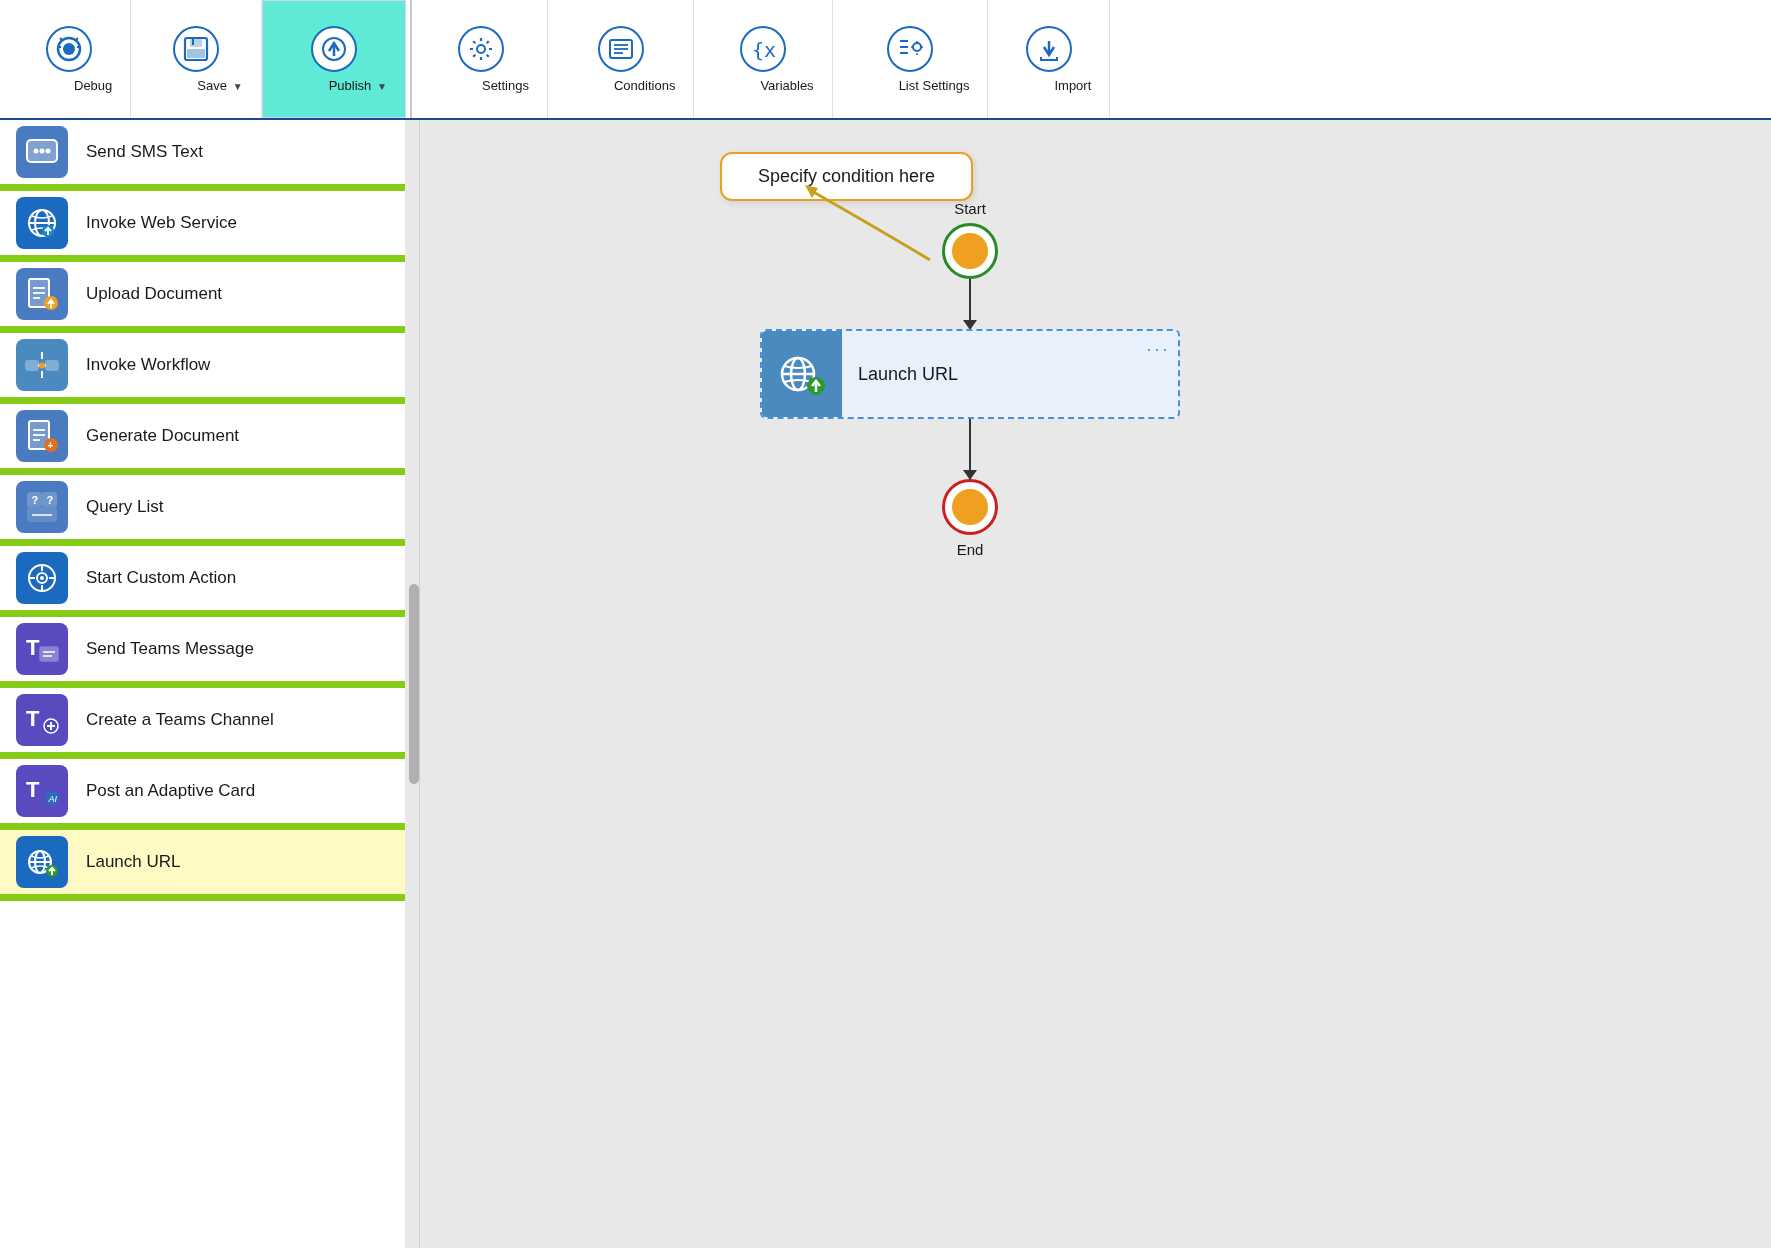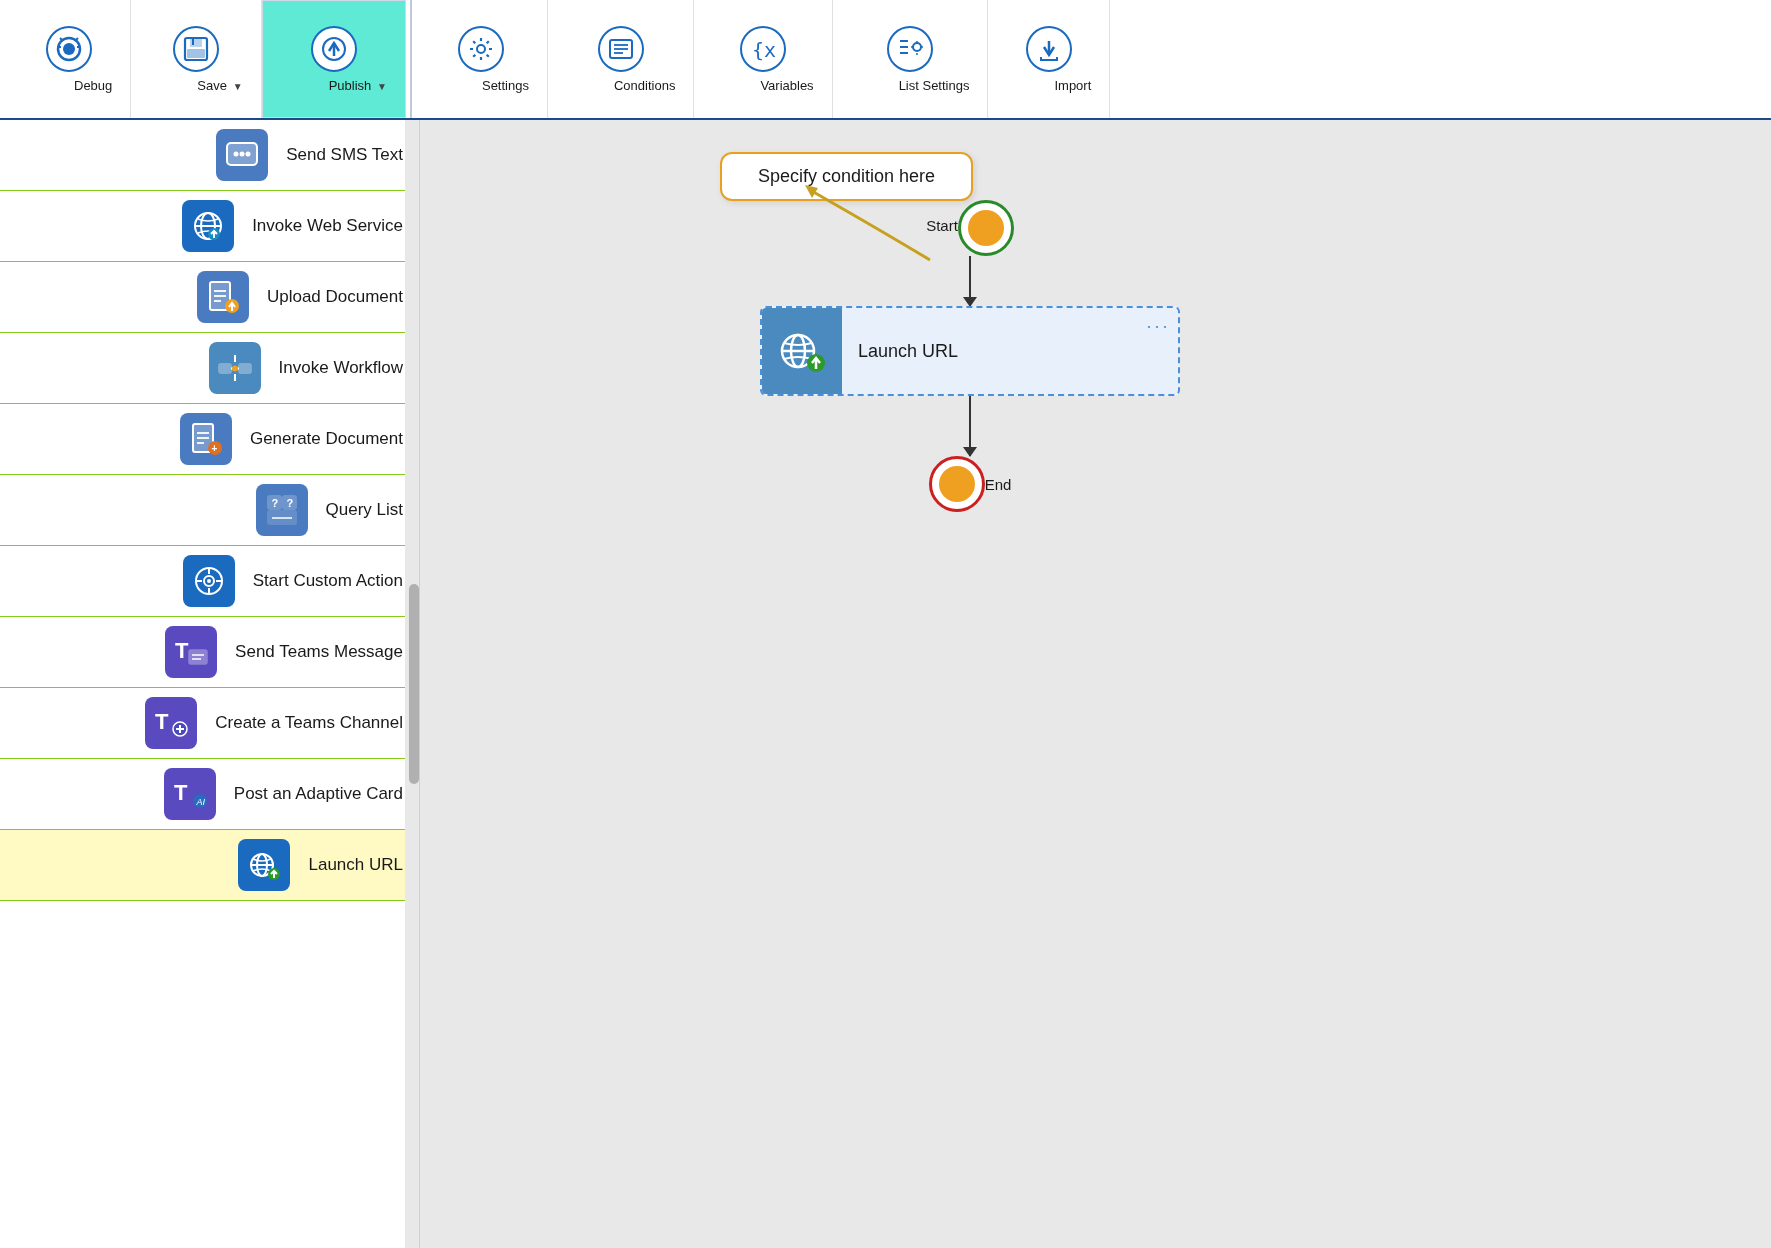--- a/index.html
+++ b/index.html
@@ -60,25 +60,24 @@
       position: relative;
       display: flex;
       flex-direction: column;
     }
 
     .action-item {
       display: flex;
       align-items: center;
       padding: 0 16px;
       height: 71px;
-      border-bottom: 1px solid #84cc16;
+      border-bottom: 7px solid #84cc16;
       cursor: grab;
       gap: 18px;
       background: #fff;
-      justify-content: flex-end;
     }
     .action-item.selected { background: #fff9c4; }
     .action-icon {
       width: 52px; height: 52px;
       border-radius: 8px;
       display: flex; align-items: center; justify-content: center;
       flex-shrink: 0;
       background: #1a6abf;
     }
     .action-icon svg { width: 36px; height: 36px; }
@@ -196,21 +195,21 @@
       width: 56px; height: 56px; border-radius: 50%;
       border: 3px solid #cc2020;
       background: #fff;
       display: flex; align-items: center; justify-content: center;
     }
     .end-inner {
       width: 36px; height: 36px; border-radius: 50%;
       background: #f0a020;
     }
 
-    .node-wrapper { display: flex; flex-direction: row; align-items: center; }
+    .node-wrapper { display: flex; flex-direction: column; align-items: center; }
   </style>
 </head>
 <body>
 
 <div id="toolbar">
 
   <button class="toolbar-btn">
     <div class="icon-circle">
       <svg viewBox="0 0 28 28" fill="none">
         <circle cx="14" cy="14" r="11" stroke="#1a6abf" stroke-width="2.5"></circle>

